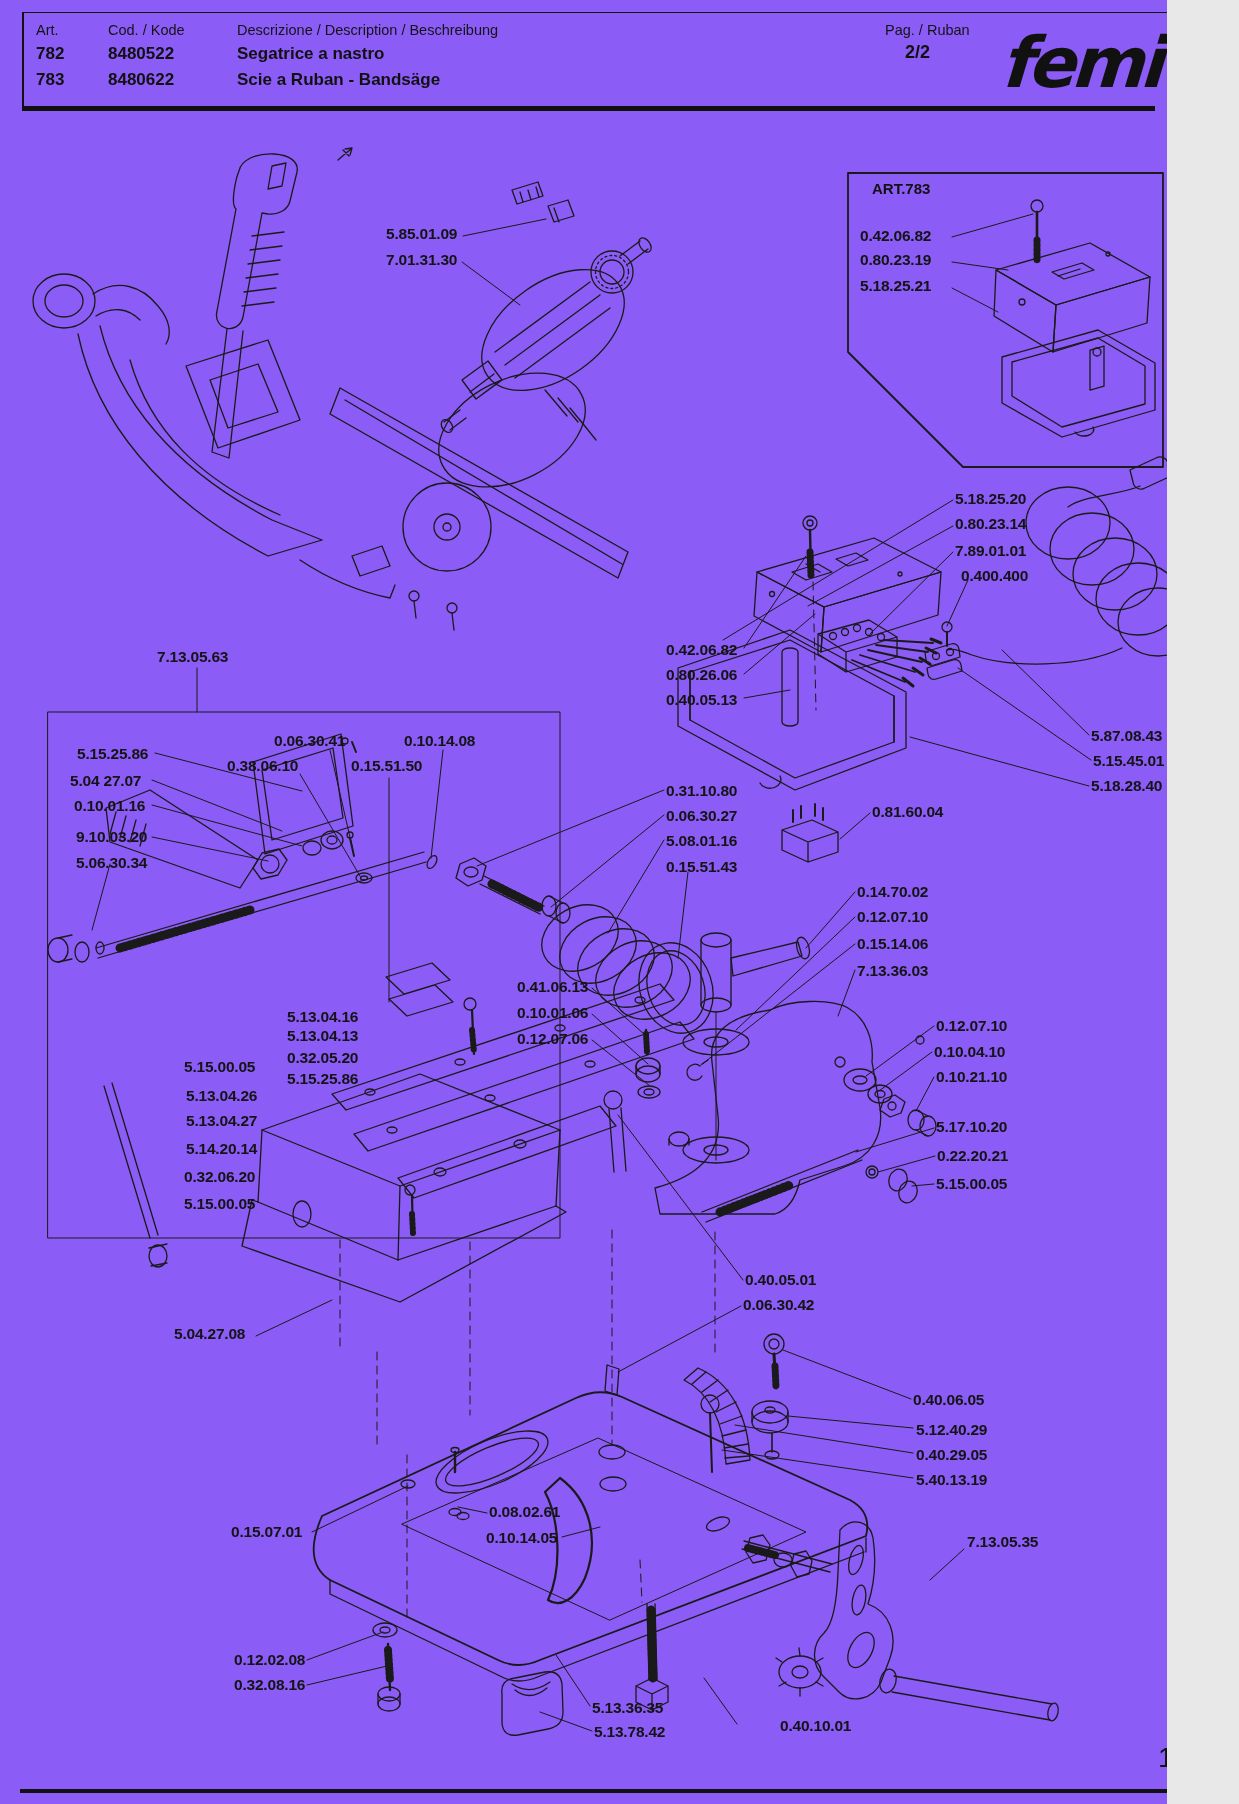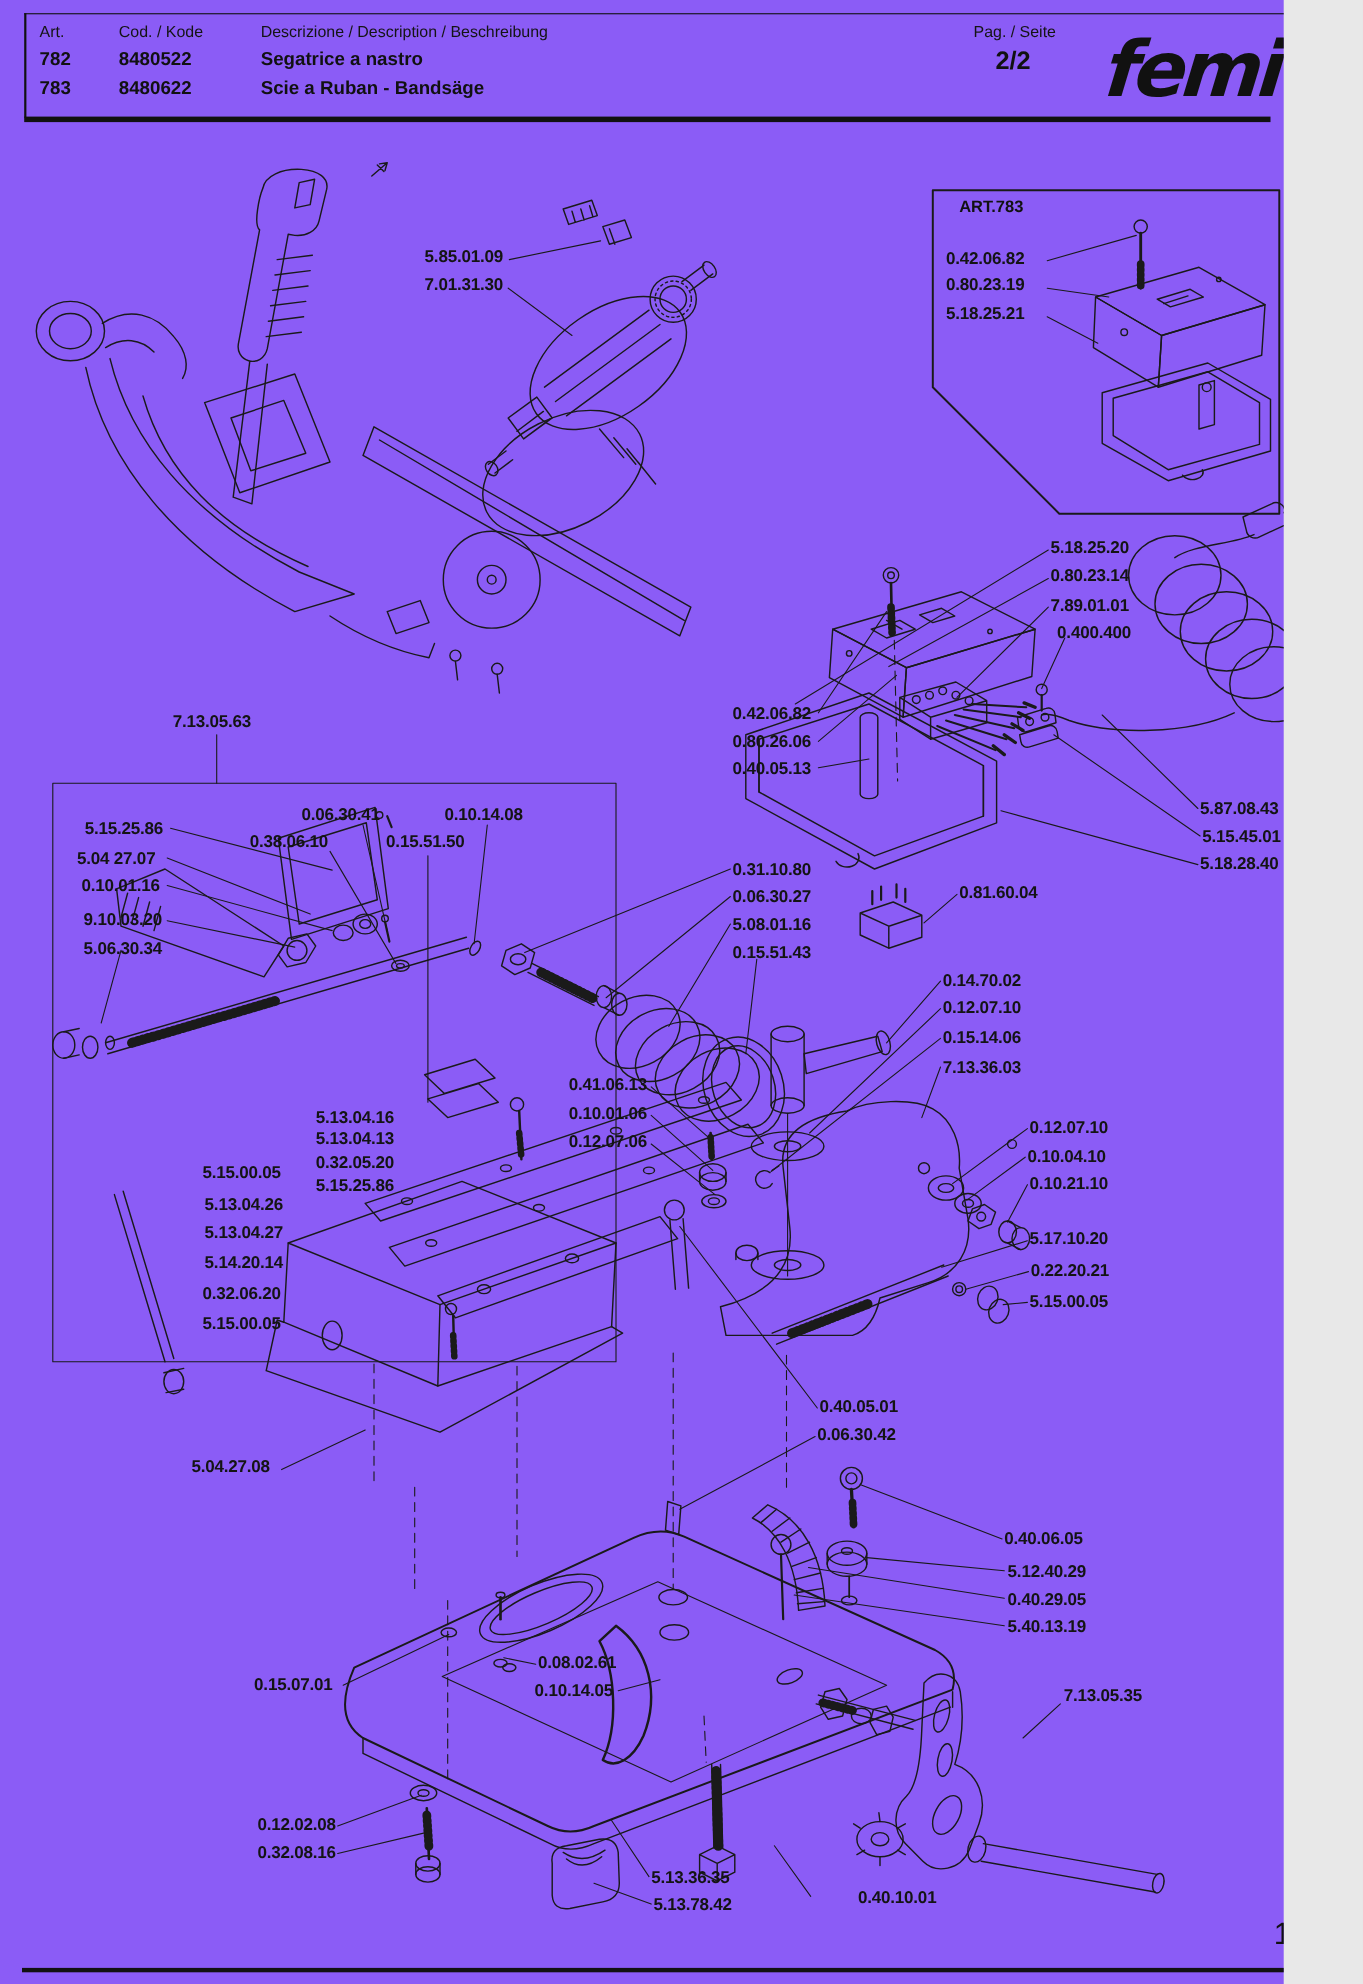--- a/index.html
+++ b/index.html
@@ -5,21 +5,21 @@
   html,body{margin:0;padding:0;background:#e8e8e8;}
   #page{position:relative;width:1167px;height:1804px;background:#8b5cf6;overflow:hidden;
         font-family:"Liberation Sans",sans-serif;color:#111;}
   .hdr-label{position:absolute;font-size:14.5px;color:#141414;white-space:nowrap;}
   .hdr-val{position:absolute;font-size:17px;font-weight:700;white-space:nowrap;text-align:center;}
   .plabel{position:absolute;font-size:15.5px;font-weight:600;letter-spacing:-0.2px;
           white-space:nowrap;color:#141414;}
   .rule{position:absolute;background:#111;}
   #inset-title{position:absolute;left:860px;top:180px;font-size:15px;font-weight:700;margin-left:12px;}
   #page-num{position:absolute;left:1158px;top:1742px;font-size:28px;font-weight:400;letter-spacing:1px;}
-  #pag-val{position:absolute;left:905px;top:42px;font-size:23px;font-weight:700;}
+  #pag-val{position:absolute;left:905px;top:42px;font-size:18px;font-weight:700;}
   #logo{position:absolute;left:988px;top:14px;width:240px;height:92px;}
   #logo .word{position:absolute;left:18px;top:8px;font-size:70px;font-weight:900;font-style:italic;
       letter-spacing:-4px;transform:skewX(-6deg);font-family:"DejaVu Sans",sans-serif;}
   #logo .dot{position:absolute;left:190px;top:-2px;width:26px;height:26px;border-radius:50%;background:#c8161d;border:3px solid #111;}
   #logo .reg{position:absolute;left:222px;top:74px;font-size:11px;font-weight:700;}
   svg{position:absolute;left:0;top:0;}
 </style>
 </head>
 <body>
 
@@ -27,21 +27,21 @@
 
   <div class="rule" style="left:22px;top:12px;width:1208px;height:1px"></div>
   <div class="rule" style="left:22px;top:12px;width:2px;height:95px"></div>
   <div class="rule" style="left:22px;top:106px;width:1133px;height:5px"></div>
   <div class="rule" style="left:20px;top:1789px;width:1211px;height:4px"></div>
   <div class="rule" style="left:1228px;top:1714px;width:3px;height:79px"></div>
 
   <div class="hdr-label" style="left:36px;top:22px">Art.</div>
   <div class="hdr-label" style="left:108px;top:22px">Cod. / Kode</div>
   <div class="hdr-label" style="left:237px;top:22px">Descrizione / Description / Beschreibung</div>
-  <div class="hdr-label" style="left:885px;top:22px">Pag. / Seite</div>
+  <div class="hdr-label" style="left:885px;top:22px">Pag. / Ruban</div>
   <div class="hdr-val" style="left:36px;top:44px">782</div>
   <div class="hdr-val" style="left:108px;top:44px">8480522</div>
   <div class="hdr-val" style="left:237px;top:44px">Segatrice a nastro</div>
   <div class="hdr-val" style="left:36px;top:70px">783</div>
   <div class="hdr-val" style="left:108px;top:70px">8480622</div>
   <div class="hdr-val" style="left:237px;top:70px">Scie a Ruban - Bandsäge</div>
   <div id="pag-val">2/2</div>
 
   <div id="logo">
     <span class="word">femi</span>

